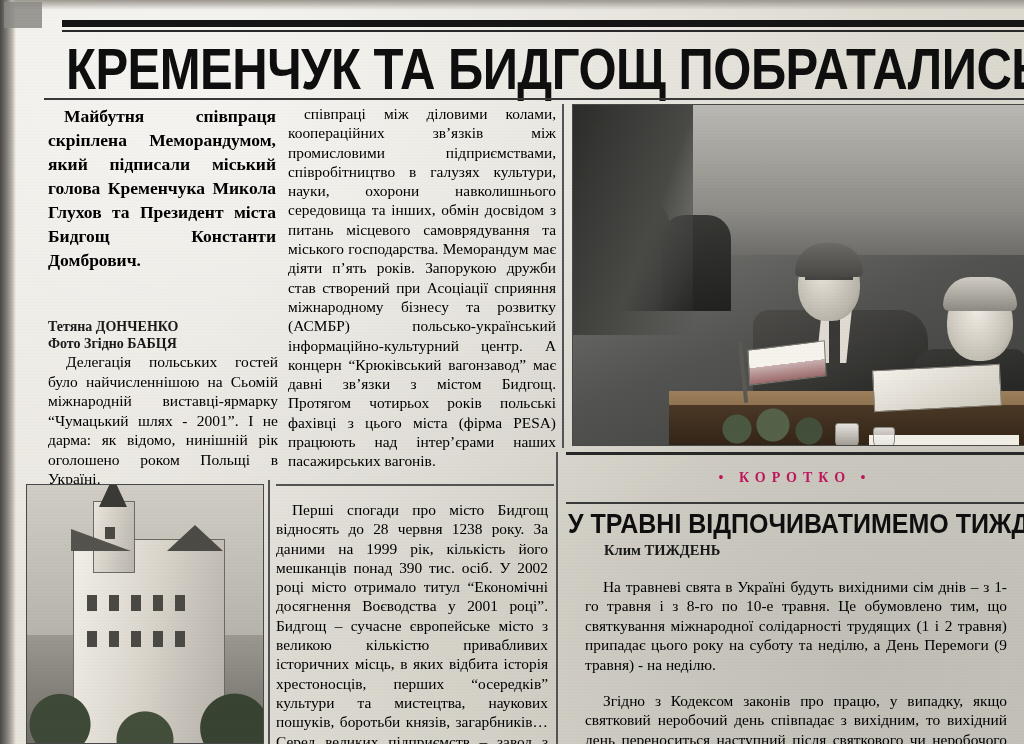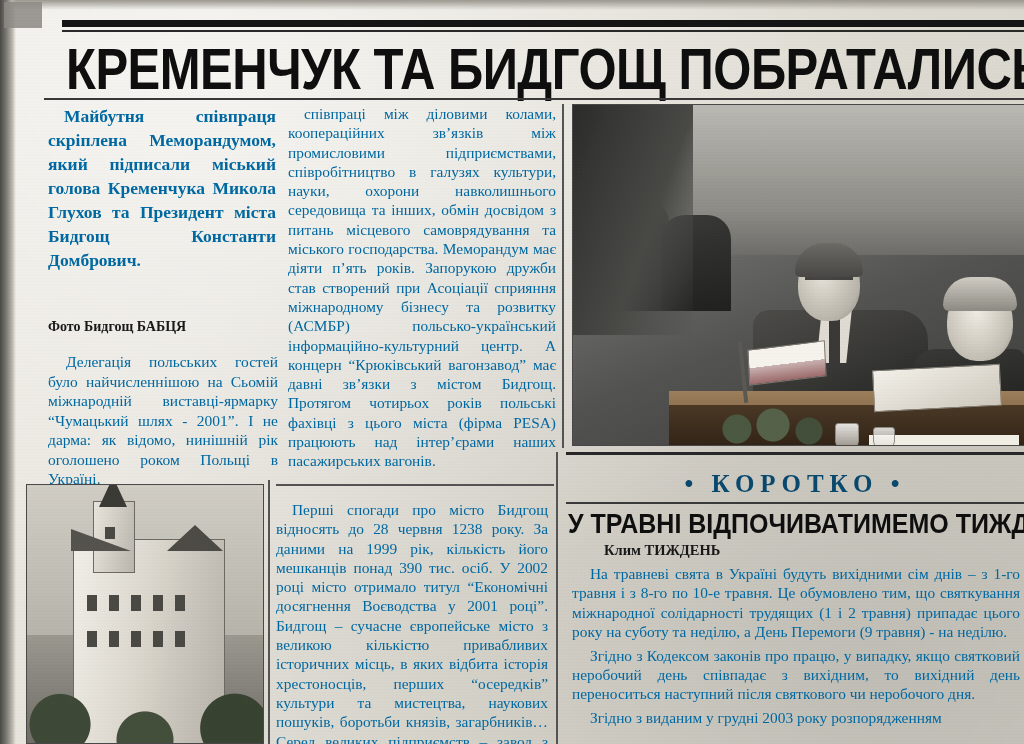--- a/index.html
+++ b/index.html
@@ -84,21 +84,21 @@
   }
   .rule-under-head {
     position: absolute;
     left: 44px; top: 98px;
     width: 980px; height: 2px;
     background: #3a3a3a;
   }
   
   .col {
     position: absolute;
-    color: #0369a1;
+    color: #000000;
     text-align: justify;
     -webkit-hyphens: auto;
     hyphens: auto;
   }
   .lead {
     left: 48px;
     top: 104px;
     width: 228px;
     font-family: "Liberation Serif", serif;
     font-weight: bold;
@@ -329,23 +329,23 @@
   
   .korotko-rule-top {
     position: absolute;
     left: 566px; top: 452px; width: 458px; height: 3px; background: #2a2a2a;
   }
   .korotko {
     position: absolute;
     left: 566px; top: 470px; width: 458px;
     text-align: center;
     font-family: "Liberation Serif", serif;
-    font-size: 25px;
+    font-size: 14px;
     letter-spacing: 6px;
-    color: #0c4a6e;
+    color: #be185d;
     font-weight: bold;
   }
   .korotko-rule-bottom {
     position: absolute;
     left: 566px; top: 502px; width: 458px; height: 2px; background: #3b3b3b;
   }
   .subhead {
     position: absolute;
     left: 568px; top: 508px; width: 470px;
     font-family: "Liberation Sans", sans-serif;
@@ -364,21 +364,21 @@
     font-size: 14.5px;
     color: #1b1b1b;
   }
   .col-right {
     left: 568px;
     top: 560px;
     width: 456px;
     font-size: 15.4px;
     line-height: 19.4px;
   }
-  .col-right p { margin: 4px; text-indent: 18px; }
+  .col-right p { margin: 17px; text-indent: 18px; }
   .sep-v1 { left: 562px; top: 104px; width: 2px; height: 344px; }
   .sep-v2 { left: 268px; top: 480px; width: 2px; height: 264px; }
   .sep-v3 { left: 556px; top: 452px; width: 2px; height: 292px; }
   .sep-h1 { position:absolute; left: 276px; top: 484px; width: 278px; height: 2px; background:#555; }
 </style>
 </head>
 <body>
 
 <div id="page">
   <div id="paper"></div>
@@ -389,21 +389,22 @@
 
   <div class="rule-top"></div>
   <div class="rule-top2"></div>
 
   <div class="headline">КРЕМЕНЧУК ТА БИДГОЩ ПОБРАТАЛИСЬ</div>
   <div class="rule-under-head"></div>
 
   <div class="col lead">Майбутня співпраця скріплена Меморандумом, який підписали міський голова Кременчука Микола Глухов та Президент міста Бидгощ Константи Домбрович.</div>
 
   <div class="byline">
-    <div>Фото Бидгощ БАБЦЯ</div>
+    <div>Тетяна ДОНЧЕНКО</div>
+    <div>Фото Згідно БАБЦЯ</div>
   </div>
 
   <div class="col body-left">Делегація польських гостей було найчисленнішою на Сьомій міжнародній виставці-ярмарку “Чумацький шлях - 2001”. І не дарма: як відомо, нинішній рік оголошено роком Польщі в Україні.</div>
 
   <div class="col col2">
     <p>співпраці між діловими колами, кооперaційних зв’язків між промисловими підприємствами, співробітництво в галузях культури, науки, охорони навколишнього середовища та інших, обмін досвідом з питань місцевого самоврядування та міського господарства. Меморандум має діяти п’ять років. Запорукою дружби став створений при Асоціації сприяння міжнародному бізнесу та розвитку (АСМБР) польсько-український інформаційно-культурний центр. А концерн “Крюківський вагонзавод” має давні зв’язки з містом Бидгощ. Протягом чотирьох років польські фахівці з цього міста (фірма PESA) працюють над інтер’єрами наших пасажирських вагонів.</p>
   </div>
 
   <div class="vrule sep-v1"></div>
   <div class="vrule sep-v2"></div>

